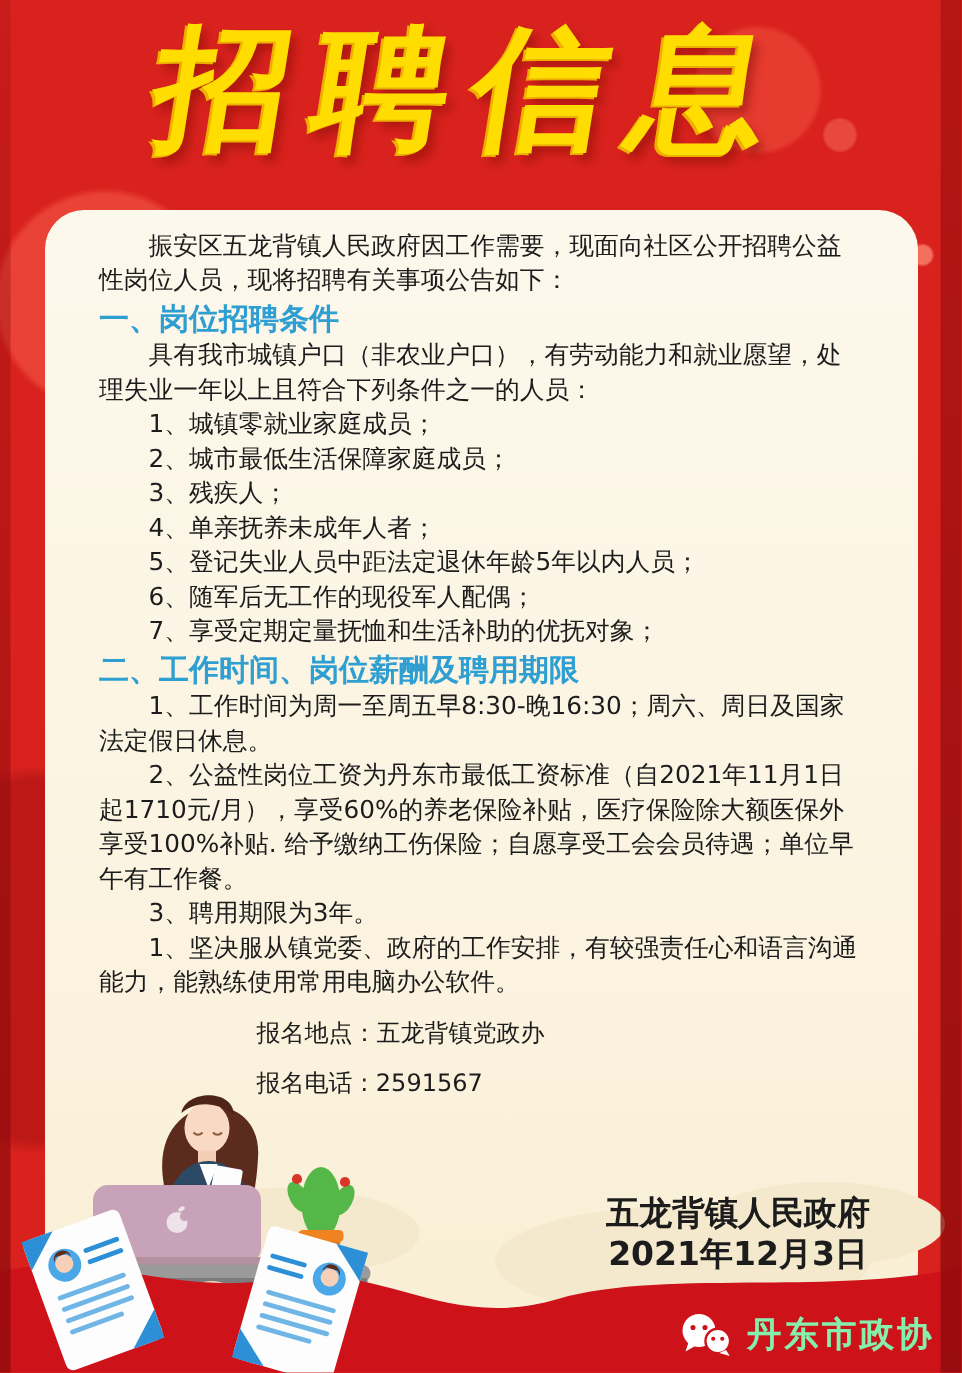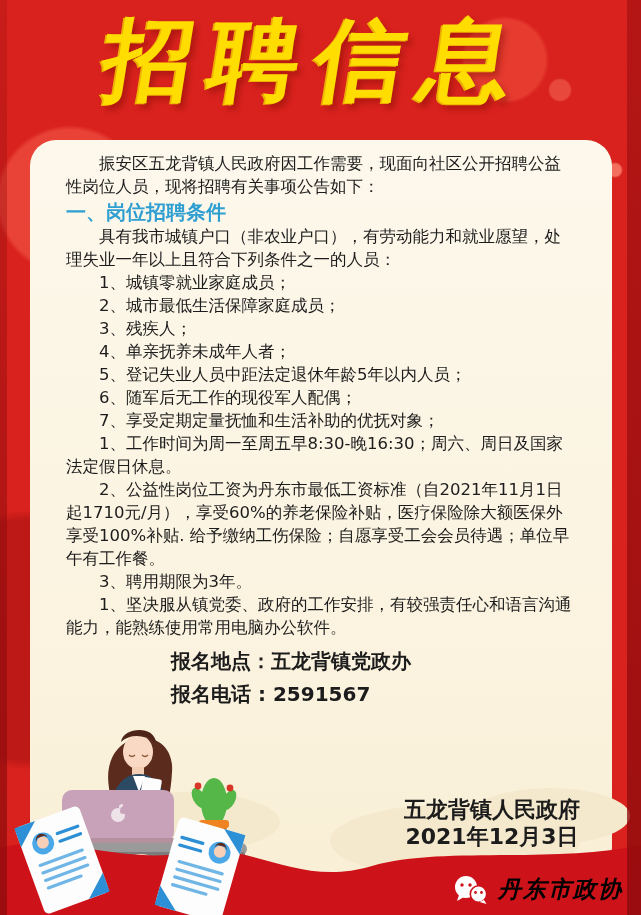--- a/index.html
+++ b/index.html
@@ -43,30 +43,30 @@
   }
   .hill{position:absolute;background:#f4e9cd;border-radius:50%;}
   .hill.h1{left:60px;top:652px;width:190px;height:60px;}
   .hill.h2{left:300px;top:664px;width:250px;height:74px;}
   .hill.h3{left:440px;top:648px;width:160px;height:56px;}
 
   .card p{margin:0;font-size:16.5px;line-height:23px;text-indent:2em;position:relative;}
   .card h2{margin:2px 0 1px 0;font-size:20px;line-height:24px;color:#2f9fd2;font-weight:bold;position:relative;}
 
   .contact{margin:6px 0 0 105px;position:relative;z-index:2;}
-  .contact div{font-size:20px;font-weight:bold;line-height:33px;}
+  .contact div{font-size:16px;font-weight:normal;line-height:33px;}
 
   .signature{position:absolute;right:32px;top:656px;text-align:center;z-index:2;}
   .signature div{font-size:22px;font-weight:600;line-height:27px;}
 
   .illu{position:absolute;left:14px;top:710px;z-index:3;}
   .wave{position:absolute;left:0;top:800px;z-index:4;}
   .footer{
     position:absolute;right:18px;bottom:10px;z-index:5;
-    display:flex;align-items:center;gap:9px;color:#000000;font-style:italic;
+    display:flex;align-items:center;gap:9px;color:#86efac;
   }
   .footer .acct{font-size:23px;font-weight:600;letter-spacing:2px;}
 </style>
 </head>
 <body>
 
 <div class="strip left"></div>
 <div class="strip right"></div>
 
 <div class="poster-title">
@@ -83,20 +83,21 @@
   <h2>一、岗位招聘条件</h2>
   <p>具有我市城镇户口（非农业户口），有劳动能力和就业愿望，处理失业一年以上且符合下列条件之一的人员：</p>
   <p>1、城镇零就业家庭成员；</p>
   <p>2、城市最低生活保障家庭成员；</p>
   <p>3、残疾人；</p>
   <p>4、单亲抚养未成年人者；</p>
   <p>5、登记失业人员中距法定退休年龄5年以内人员；</p>
   <p>6、随军后无工作的现役军人配偶；</p>
   <p>7、享受定期定量抚恤和生活补助的优抚对象；</p>
 
+  <h2>二、工作时间、岗位薪酬及聘用期限</h2>
   <p>1、工作时间为周一至周五早8:30-晚16:30；周六、周日及国家法定假日休息。</p>
   <p>2、公益性岗位工资为丹东市最低工资标准（自2021年11月1日起1710元/月），享受60%的养老保险补贴，医疗保险除大额医保外享受100%补贴. 给予缴纳工伤保险；自愿享受工会会员待遇；单位早午有工作餐。</p>
   <p>3、聘用期限为3年。</p>
 
   <p>1、坚决服从镇党委、政府的工作安排，有较强责任心和语言沟通能力，能熟练使用常用电脑办公软件。</p>
 
   <div class="contact">
     <div><span>报名地点：</span><span>五龙背镇党政办</span></div>
     <div><span>报名电话 : </span><span>2591567</span></div>
   </div>

